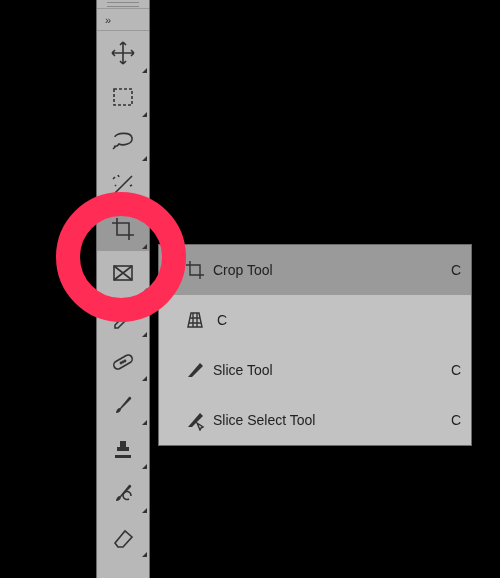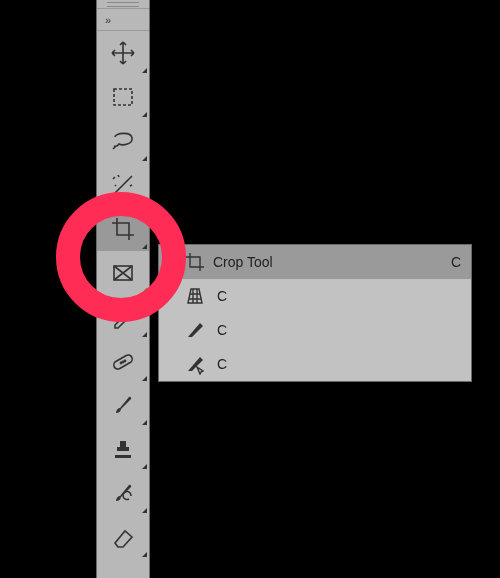--- a/index.html
+++ b/index.html
@@ -78,21 +78,21 @@
   .flyout {
     position: absolute;
     left: 158px;
     top: 244px;
     width: 312px;
     background: #c2c2c2;
     border: 1px solid #6a6a6a;
     box-shadow: 1px 1px 3px rgba(0,0,0,0.4);
   }
   .flyout-row {
-    height: 34px;
+    height: 50px;
     display: flex;
     align-items: center;
     padding: 0 10px 0 6px;
     color: #222;
   }
   .flyout-row.selected { background: #9a9a9a; }
   .flyout-dot {
     width: 16px;
     display: flex;
     justify-content: center;
@@ -244,27 +244,29 @@
     </div>
     <div class="flyout-key">C</div>
   </div>
   <div class="flyout-row">
     <div class="flyout-dot"></div>
     <div class="flyout-icon">
       <svg viewBox="0 0 22 22">
           <path d="M4 18L16 4l3 3L8 18z" fill="#333" stroke="none"></path>
         </svg>
     </div>
+    <div class="flyout-label">Slice Tool</div>
     <div class="flyout-key">C</div>
   </div>
   <div class="flyout-row">
     <div class="flyout-dot"></div>
     <div class="flyout-icon">
       <svg viewBox="0 0 22 22">
         <path d="M4 18L16 4l3 3L8 18z" fill="#333" stroke="none"></path>
         <path d="M13 14l6 4-2 1-1 2z" fill="#b8b8b8"></path>
       </svg>
     </div>
+    <div class="flyout-label">Slice Select Tool</div>
     <div class="flyout-key">C</div>
   </div>
 </div>
 
 <div class="highlight-ring"></div>
 
 </body></html>

